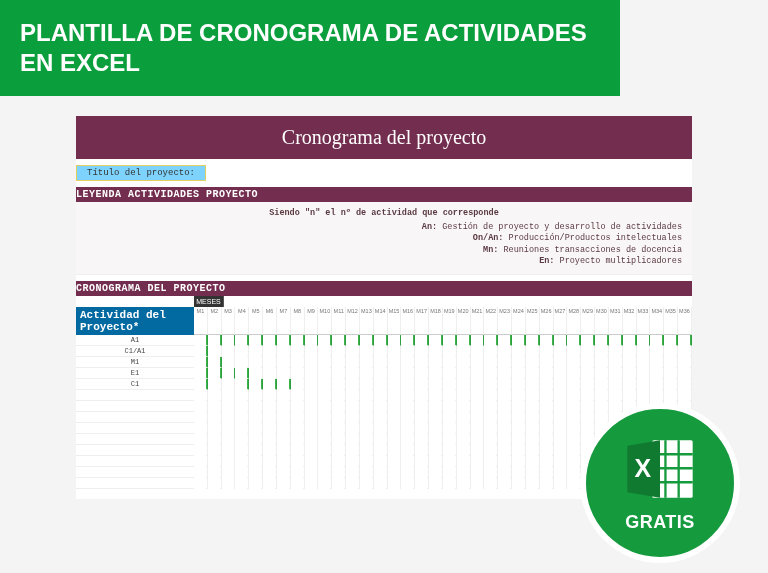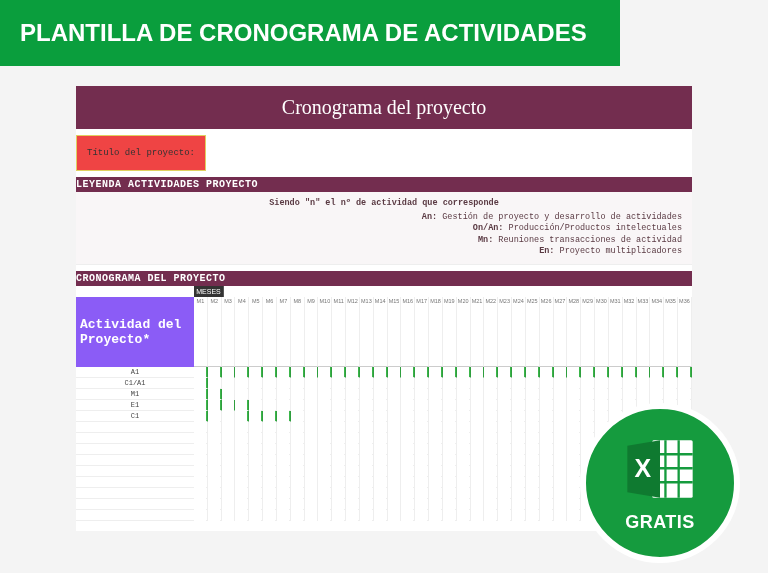--- a/index.html
+++ b/index.html
@@ -32,25 +32,25 @@
     font-size: 20px;
     padding: 10px 0;
     font-family: Georgia, serif;
   }
   .project-title-row {
     margin-top: 6px;
     display: flex;
     align-items: center;
   }
   .project-title-label {
-    background: #ef4444;
+    background: #7dd3fc;
     border: 1px solid #e0d060;
     font-size: 9px;
     font-family: "Courier New", monospace;
-    padding: 12px 10px;
+    padding: 2px 10px;
     color: #333;
   }
   .section-bar {
     background: #732d4f;
     color: #fff;
     text-align: left;
     font-size: 10px;
     font-weight: bold;
     font-family: "Courier New", monospace;
     padding: 2px 0;
@@ -98,26 +98,26 @@
     flex: 1;
     font-size: 5.5px;
     color: #777;
     text-align: center;
     border-right: 1px solid #eee;
     border-bottom: 1px solid #ccc;
     padding: 1px 0;
     background: #fff;
   }
   .activity-header {
-    background: #8b5cf6;
+    background: #0369a1;
     color: #fff;
-    font-size: 13px;
+    font-size: 11px;
     font-family: "Courier New", monospace;
     font-weight: bold;
-    padding: 20px 4px;
+    padding: 2px 4px;
   }
   .data-row {
     display: flex;
     align-items: stretch;
     height: 11px;
     gap: 12px;
   }
   .data-label {
     width: 118px;
     flex: none;
@@ -157,36 +157,37 @@
     font-size: 18px;
     margin-top: 4px;
     letter-spacing: 0.5px;
   }
 </style>
 </head>
 <body>
 
 <div class="header-banner">
   <div>PLANTILLA DE CRONOGRAMA DE ACTIVIDADES</div>
+  <div>EN EXCEL</div>
 </div>
 
 <div class="template">
   <div class="title-bar">Cronograma del proyecto</div>
 
   <div class="project-title-row">
     <div class="project-title-label">Título del proyecto:</div>
   </div>
 
   <div class="section-bar">LEYENDA ACTIVIDADES PROYECTO</div>
   <div class="legend-box">
     <div class="legend-intro">Siendo "n" el nº de actividad que corresponde</div>
     <div id="legend-lines">
         <div class="legend-line"><span class="legend-key">An:</span><span> Gestión de proyecto y desarrollo de actividades</span></div>
         <div class="legend-line"><span class="legend-key">On/An:</span><span> Producción/Productos intelectuales</span></div>
-        <div class="legend-line"><span class="legend-key">Mn:</span><span> Reuniones transacciones de actividad</span></div>
+        <div class="legend-line"><span class="legend-key">Mn:</span><span> Reuniones transacciones de docencia</span></div>
         <div class="legend-line"><span class="legend-key">En:</span><span> Proyecto multiplicadores</span></div>
       </div>
   </div>
 
   <div class="section-bar">CRONOGRAMA DEL PROYECTO</div>
 
   <div class="gantt-area">
     <div class="month-row">
       <div class="row-label-col"></div>
       <div class="month-header-cell">MESES</div>

